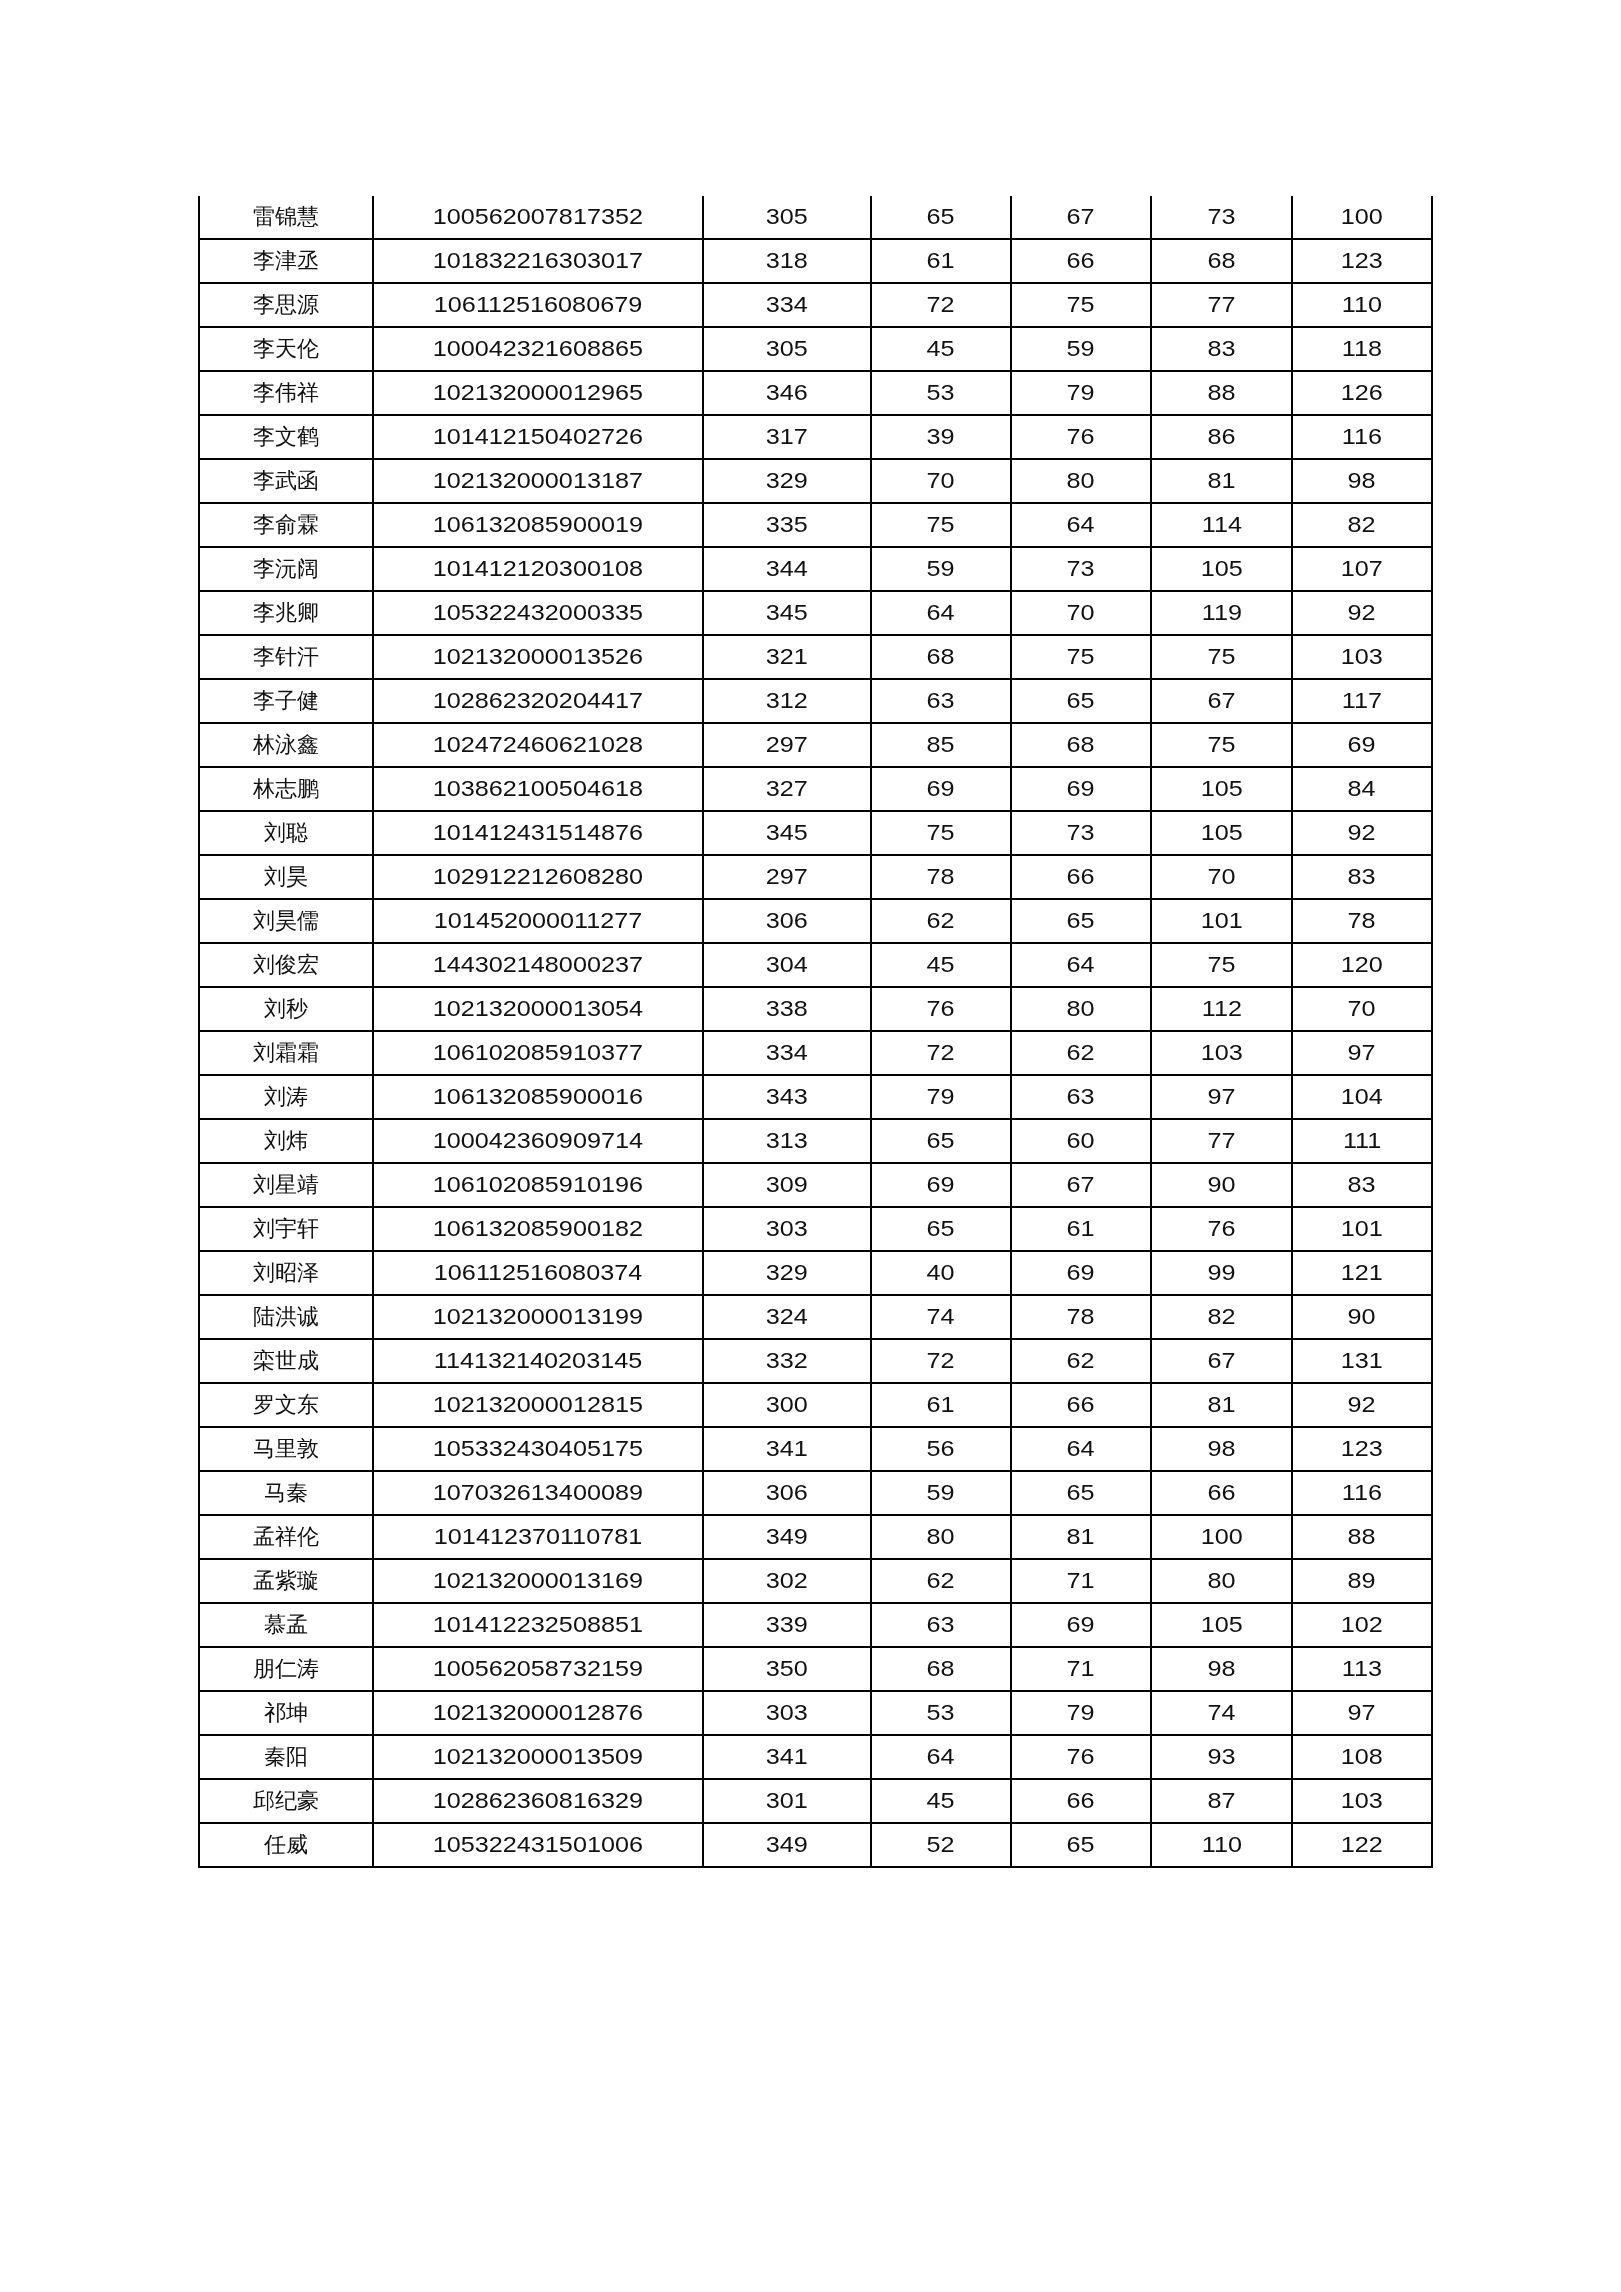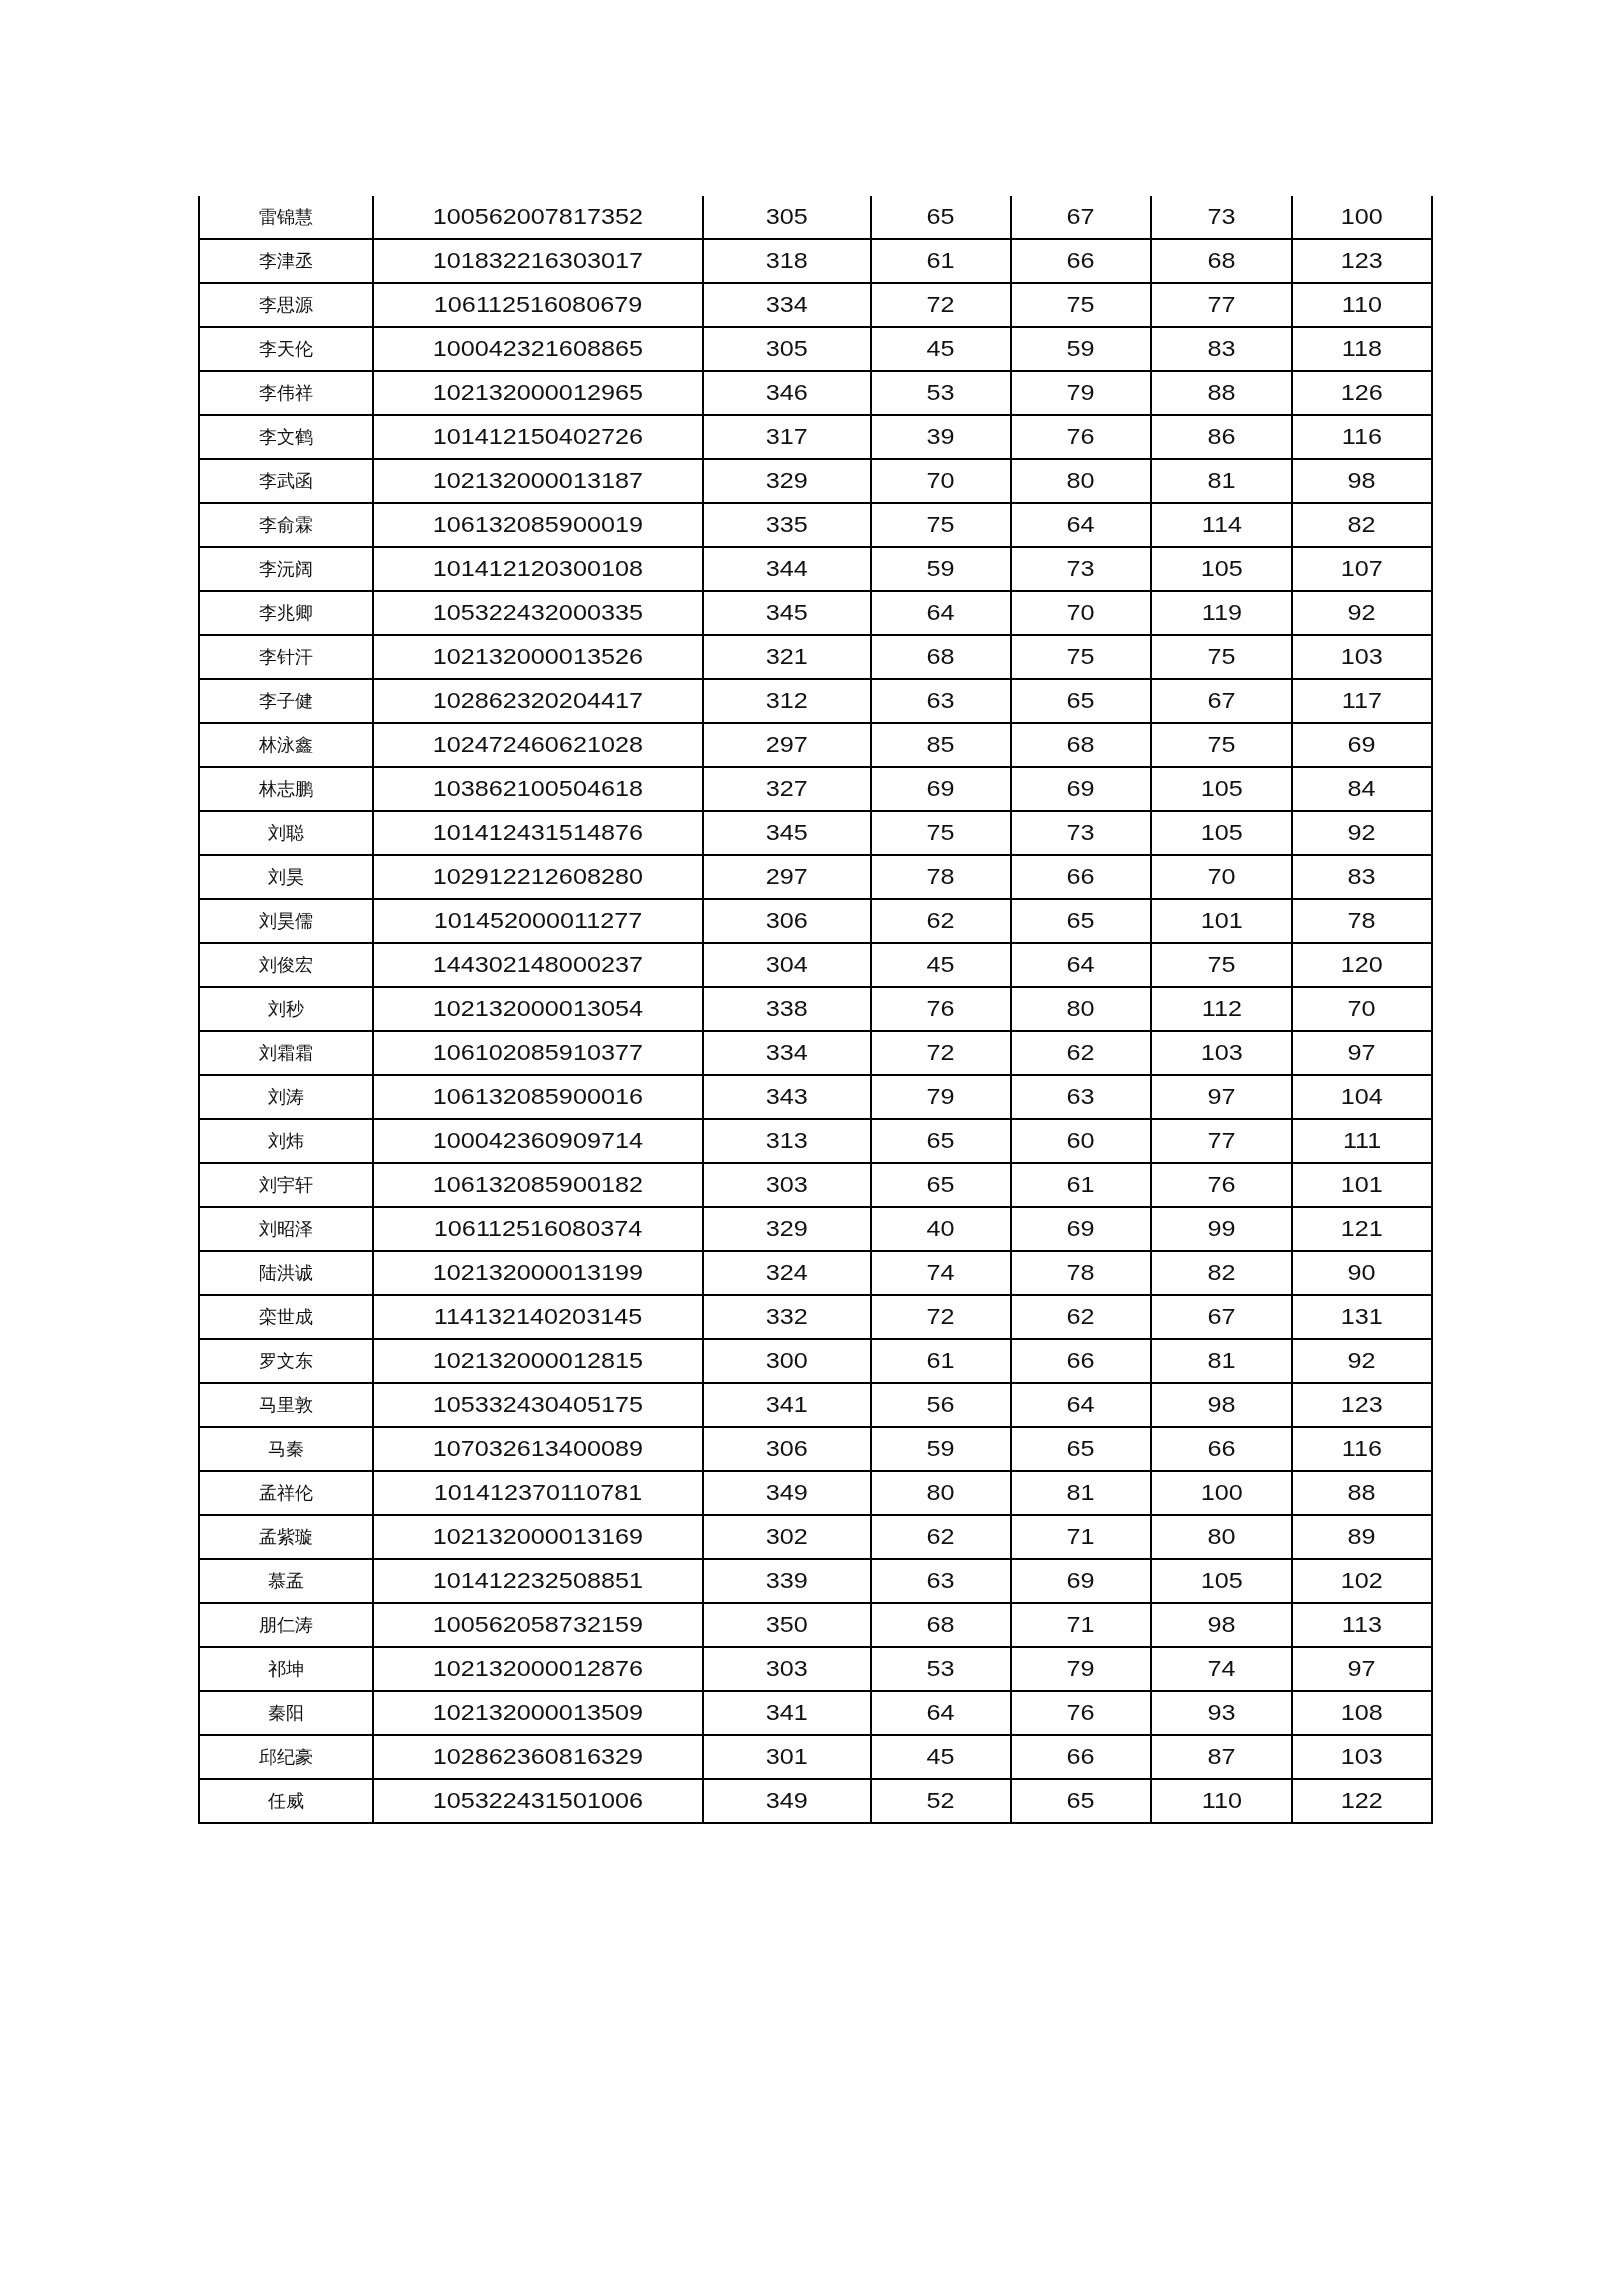--- a/index.html
+++ b/index.html
@@ -12,21 +12,21 @@
   }
   #score-table td {
     height: 42px; padding: 0;
     border-left: 2px solid #000; border-right: 2px solid #000;
     border-bottom: 2px solid #000;
     text-align: center; vertical-align: middle;
     font-size: 22.5px; line-height: 1; white-space: nowrap; overflow: hidden;
   }
   #score-table tr:first-child td { border-top: none; }
   #score-table td.num span { display: inline-block; transform: scaleX(1.12); }
-  #score-table td.name { font-family: "DejaVu Sans", sans-serif; font-size: 18px; }
+  #score-table td.name { font-family: "DejaVu Sans", sans-serif; font-size: 22px; }
   col.c-name { width: 174px; }
   col.c-id { width: 330px; }
   col.c-total { width: 168px; }
   col.c-s1 { width: 140px; }
   col.c-s2 { width: 140px; }
   col.c-s3 { width: 141px; }
   col.c-s4 { width: 140px; }
 </style>
 </head>
 <body>
@@ -234,20 +234,29 @@
       <tr>
         <td class="name"><span>刘炜</span></td>
         <td class="num"><span>100042360909714</span></td>
         <td class="num"><span>313</span></td>
         <td class="num"><span>65</span></td>
         <td class="num"><span>60</span></td>
         <td class="num"><span>77</span></td>
         <td class="num"><span>111</span></td>
       </tr>
       <tr>
+        <td class="name"><span>刘星靖</span></td>
+        <td class="num"><span>106102085910196</span></td>
+        <td class="num"><span>309</span></td>
+        <td class="num"><span>69</span></td>
+        <td class="num"><span>67</span></td>
+        <td class="num"><span>90</span></td>
+        <td class="num"><span>83</span></td>
+      </tr>
+      <tr>
         <td class="name"><span>刘宇轩</span></td>
         <td class="num"><span>106132085900182</span></td>
         <td class="num"><span>303</span></td>
         <td class="num"><span>65</span></td>
         <td class="num"><span>61</span></td>
         <td class="num"><span>76</span></td>
         <td class="num"><span>101</span></td>
       </tr>
       <tr>
         <td class="name"><span>刘昭泽</span></td>

